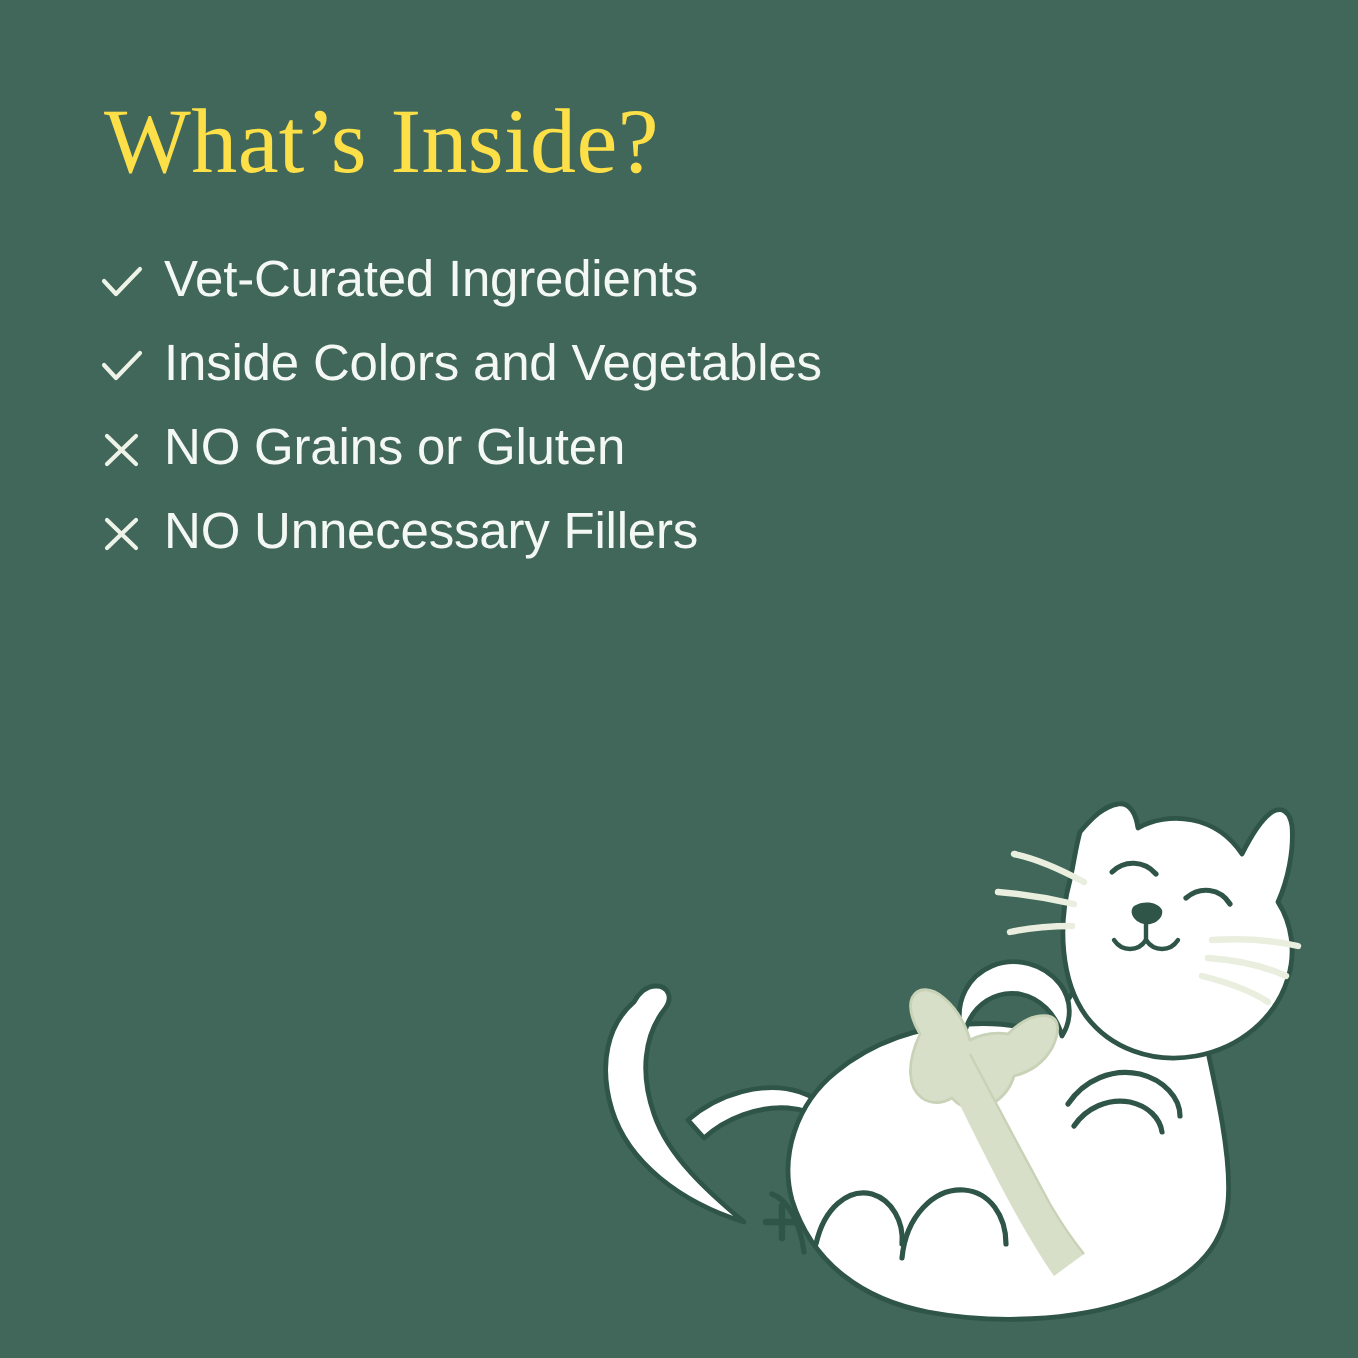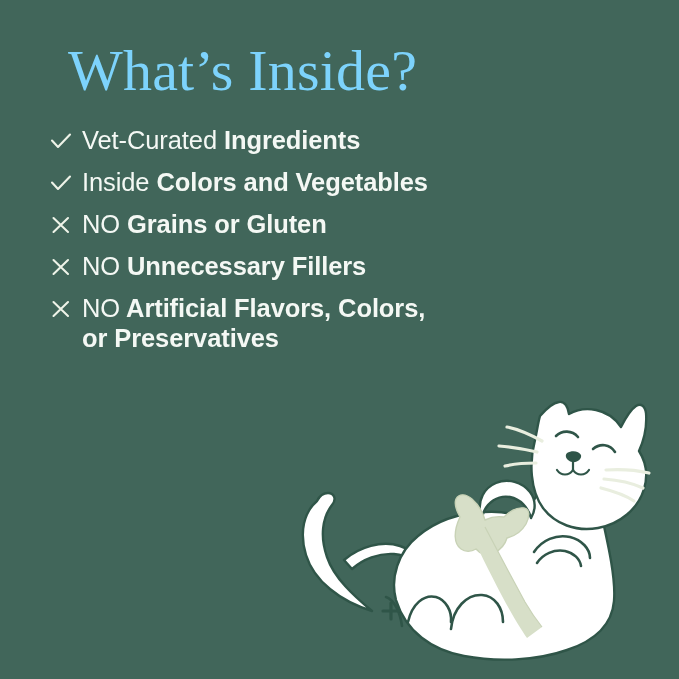--- a/index.html
+++ b/index.html
@@ -9,25 +9,25 @@
     font-family:"Liberation Sans", sans-serif;
     overflow:hidden;
     position:relative;
   }
   .card{
     position:absolute;inset:0;
     background:#41665a;
   }
   .title{
     position:absolute;
-    left:68px;top:38px;
+    left:52px;top:38px;
     font-family:"Liberation Serif", serif;
-    font-size:58px;
+    font-size:46px;
     line-height:66px;
-    color:#7dd3fc;
+    color:#fde047;
     letter-spacing:0.2px;
     white-space:nowrap;
   }
   .list{
     position:absolute;
     left:48px;top:124px;
     width:470px;
   }
   .row{
     display:flex;
@@ -46,21 +46,21 @@
   }
   .mark svg{display:block;}
   .txt{
     color:#f4f8f4;
     font-size:25.5px;
     line-height:30px;
     letter-spacing:-0.1px;
     padding-top:1px;
   }
   .txt b{font-weight:normal;}
-  .txt .reg{font-weight:bold;}
+  .txt .reg{font-weight:normal;}
   .cat{
     position:absolute;
     left:284px;top:400px;
     width:400px;height:279px;
   }
   .cat svg{display:block;width:400px;height:279px;}
 </style>
 </head>
 <body>
 
@@ -100,28 +100,20 @@
 
     <div class="row">
       <span class="mark">
         <svg width="26" height="26" viewBox="0 0 26 26">
           <path d="M5.5 6 L20 20 M20 6 L5.5 20" fill="none" stroke="#eef3e8" stroke-width="2.1" stroke-linecap="round"></path>
         </svg>
       </span>
       <span class="txt"><b>NO</b><span class="reg"> Unnecessary Fillers</span></span>
     </div>
 
-    <div class="row tall">
-      <span class="mark">
-        <svg width="26" height="26" viewBox="0 0 26 26">
-          <path d="M5.5 6 L20 20 M20 6 L5.5 20" fill="none" stroke="#eef3e8" stroke-width="2.1" stroke-linecap="round"></path>
-        </svg>
-      </span>
-      <span class="txt"><b>NO</b><span class="reg"> Artificial Flavors, Colors,</span><br><span class="reg">or Preservatives</span></span>
-    </div>
 
   </div>
 
   <div class="cat">
     <svg viewBox="0 0 400 279" xmlns="http://www.w3.org/2000/svg">
       <g>
 
         <path d="M33 101 C20 112 15 132 22 155 C30 181 56 201 88 211
                  C70 196 50 178 43 157 C36 137 38 118 48 105
                  C53 99 50 93 44 93 C39 93 35 97 33 101 Z" fill="#ffffff" stroke="#2f5548" stroke-width="2.4" stroke-linejoin="round"></path>

